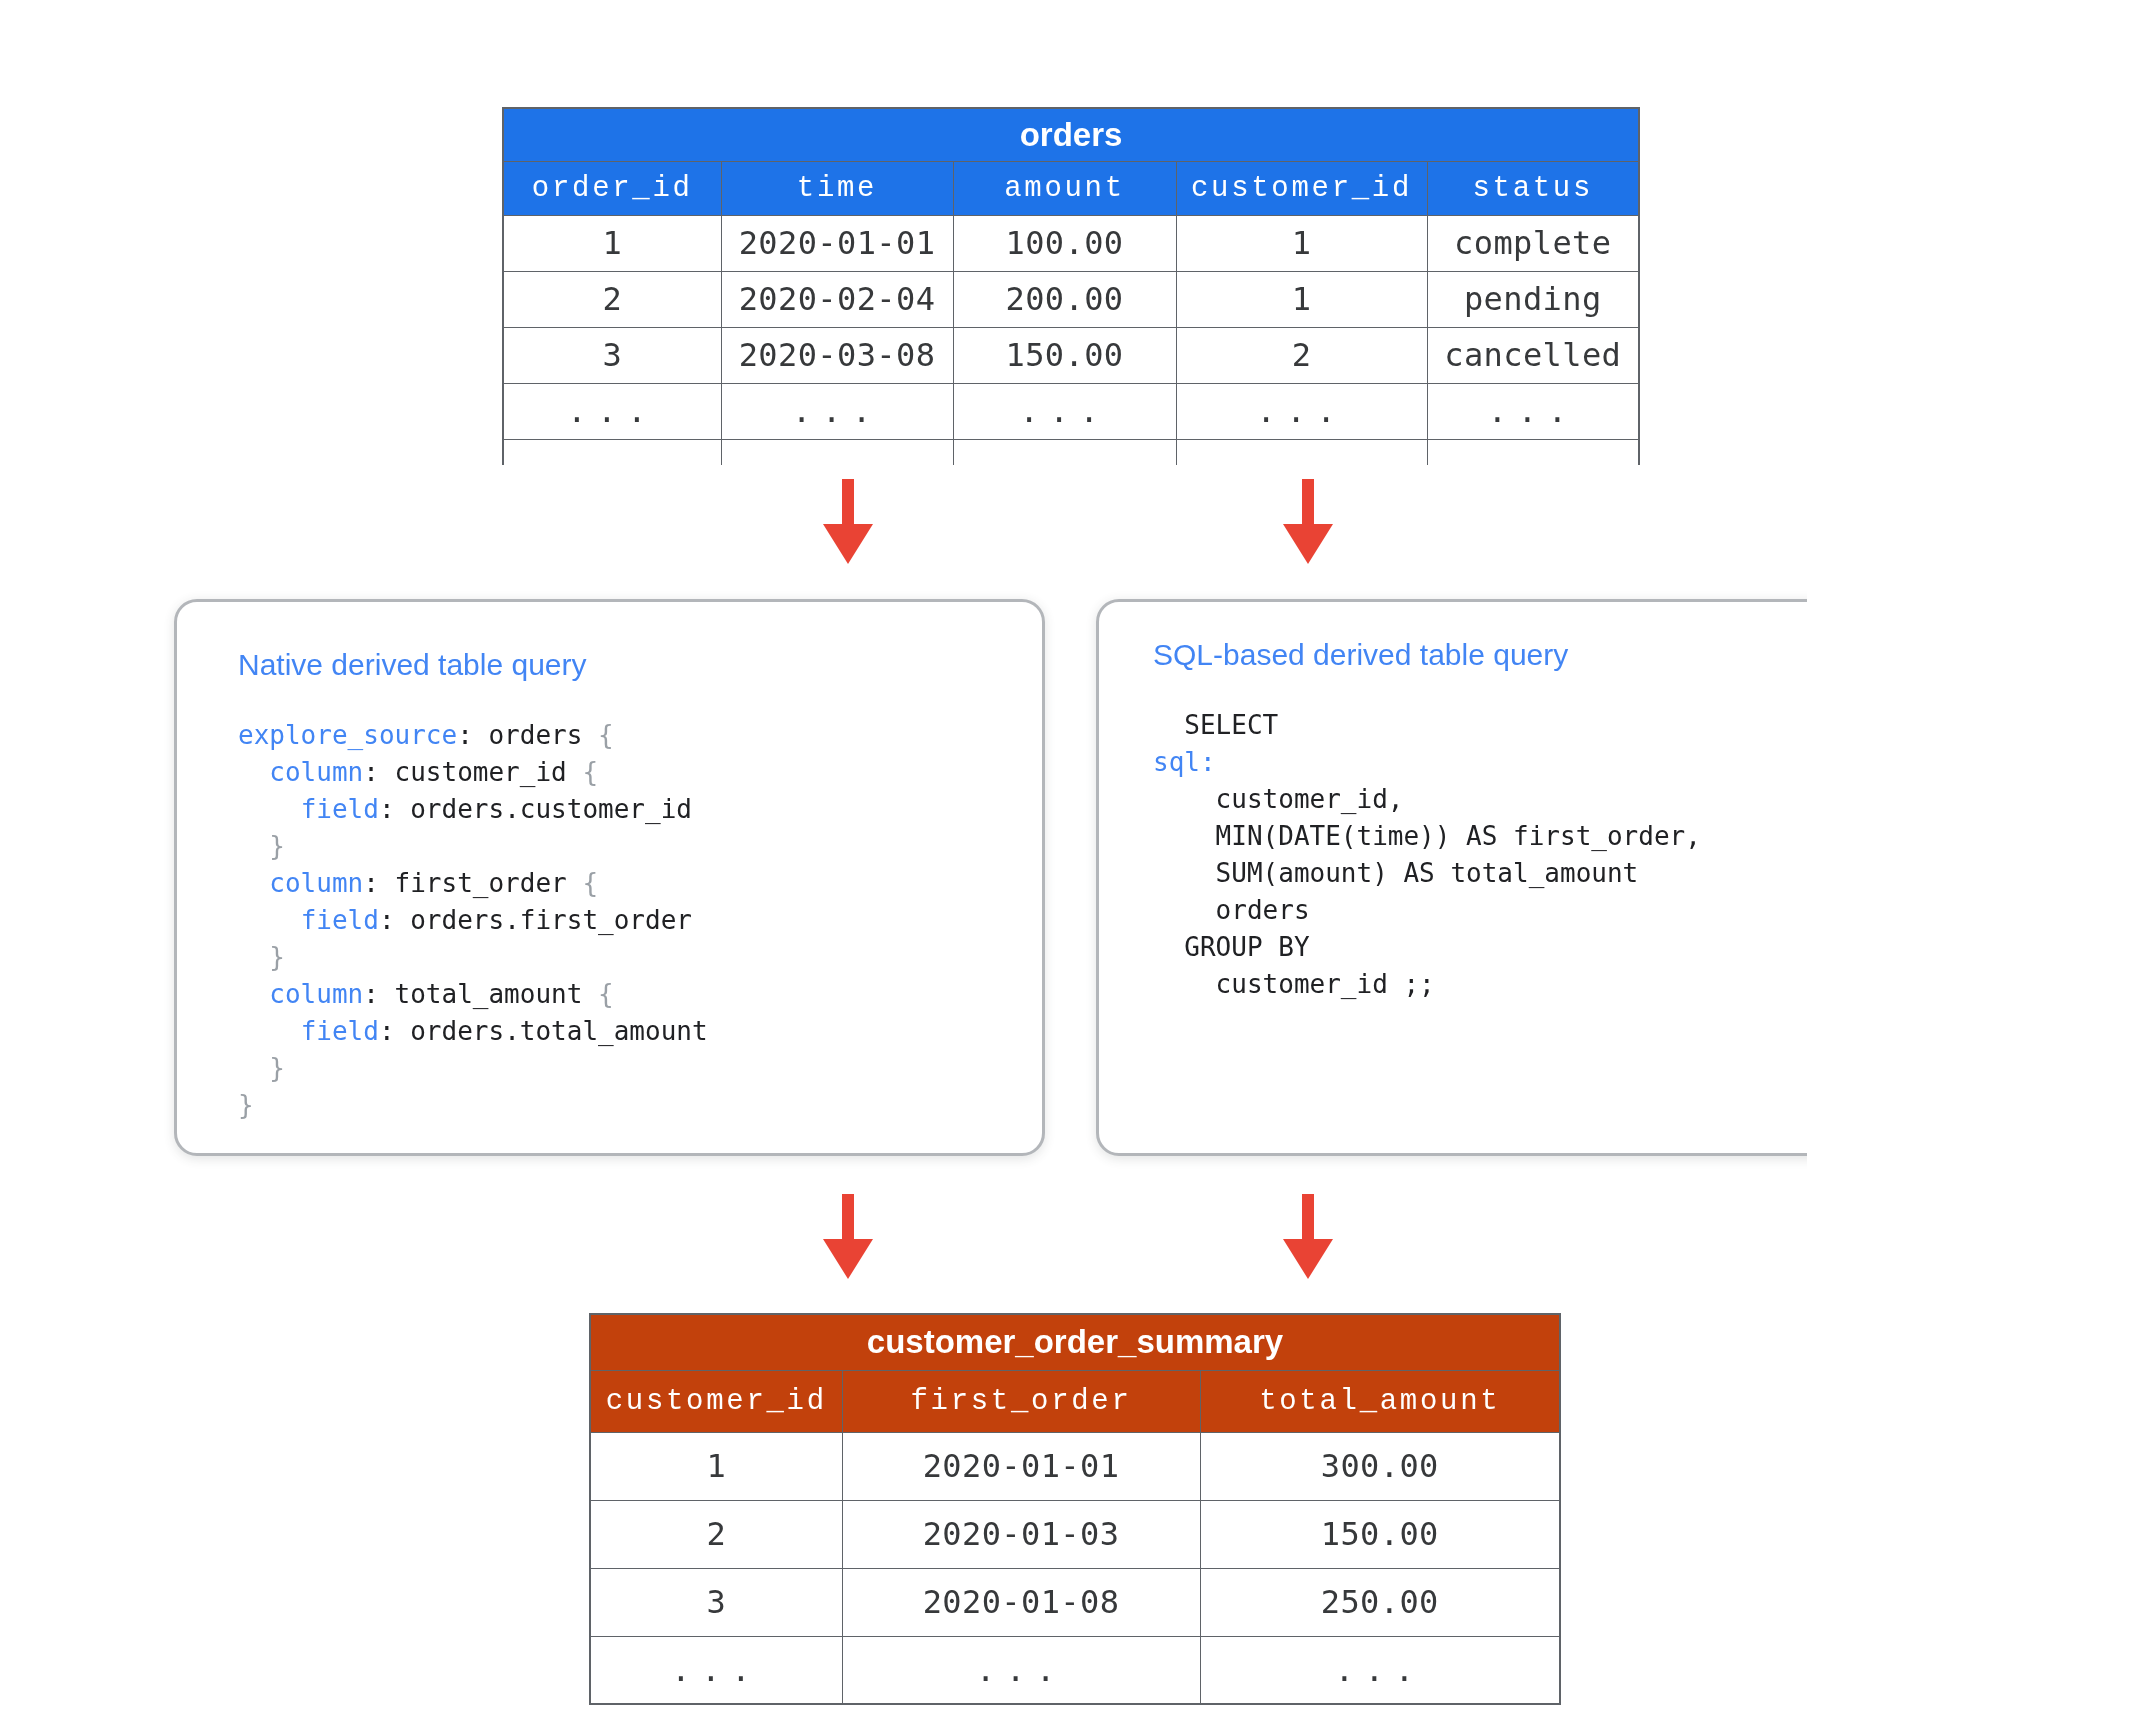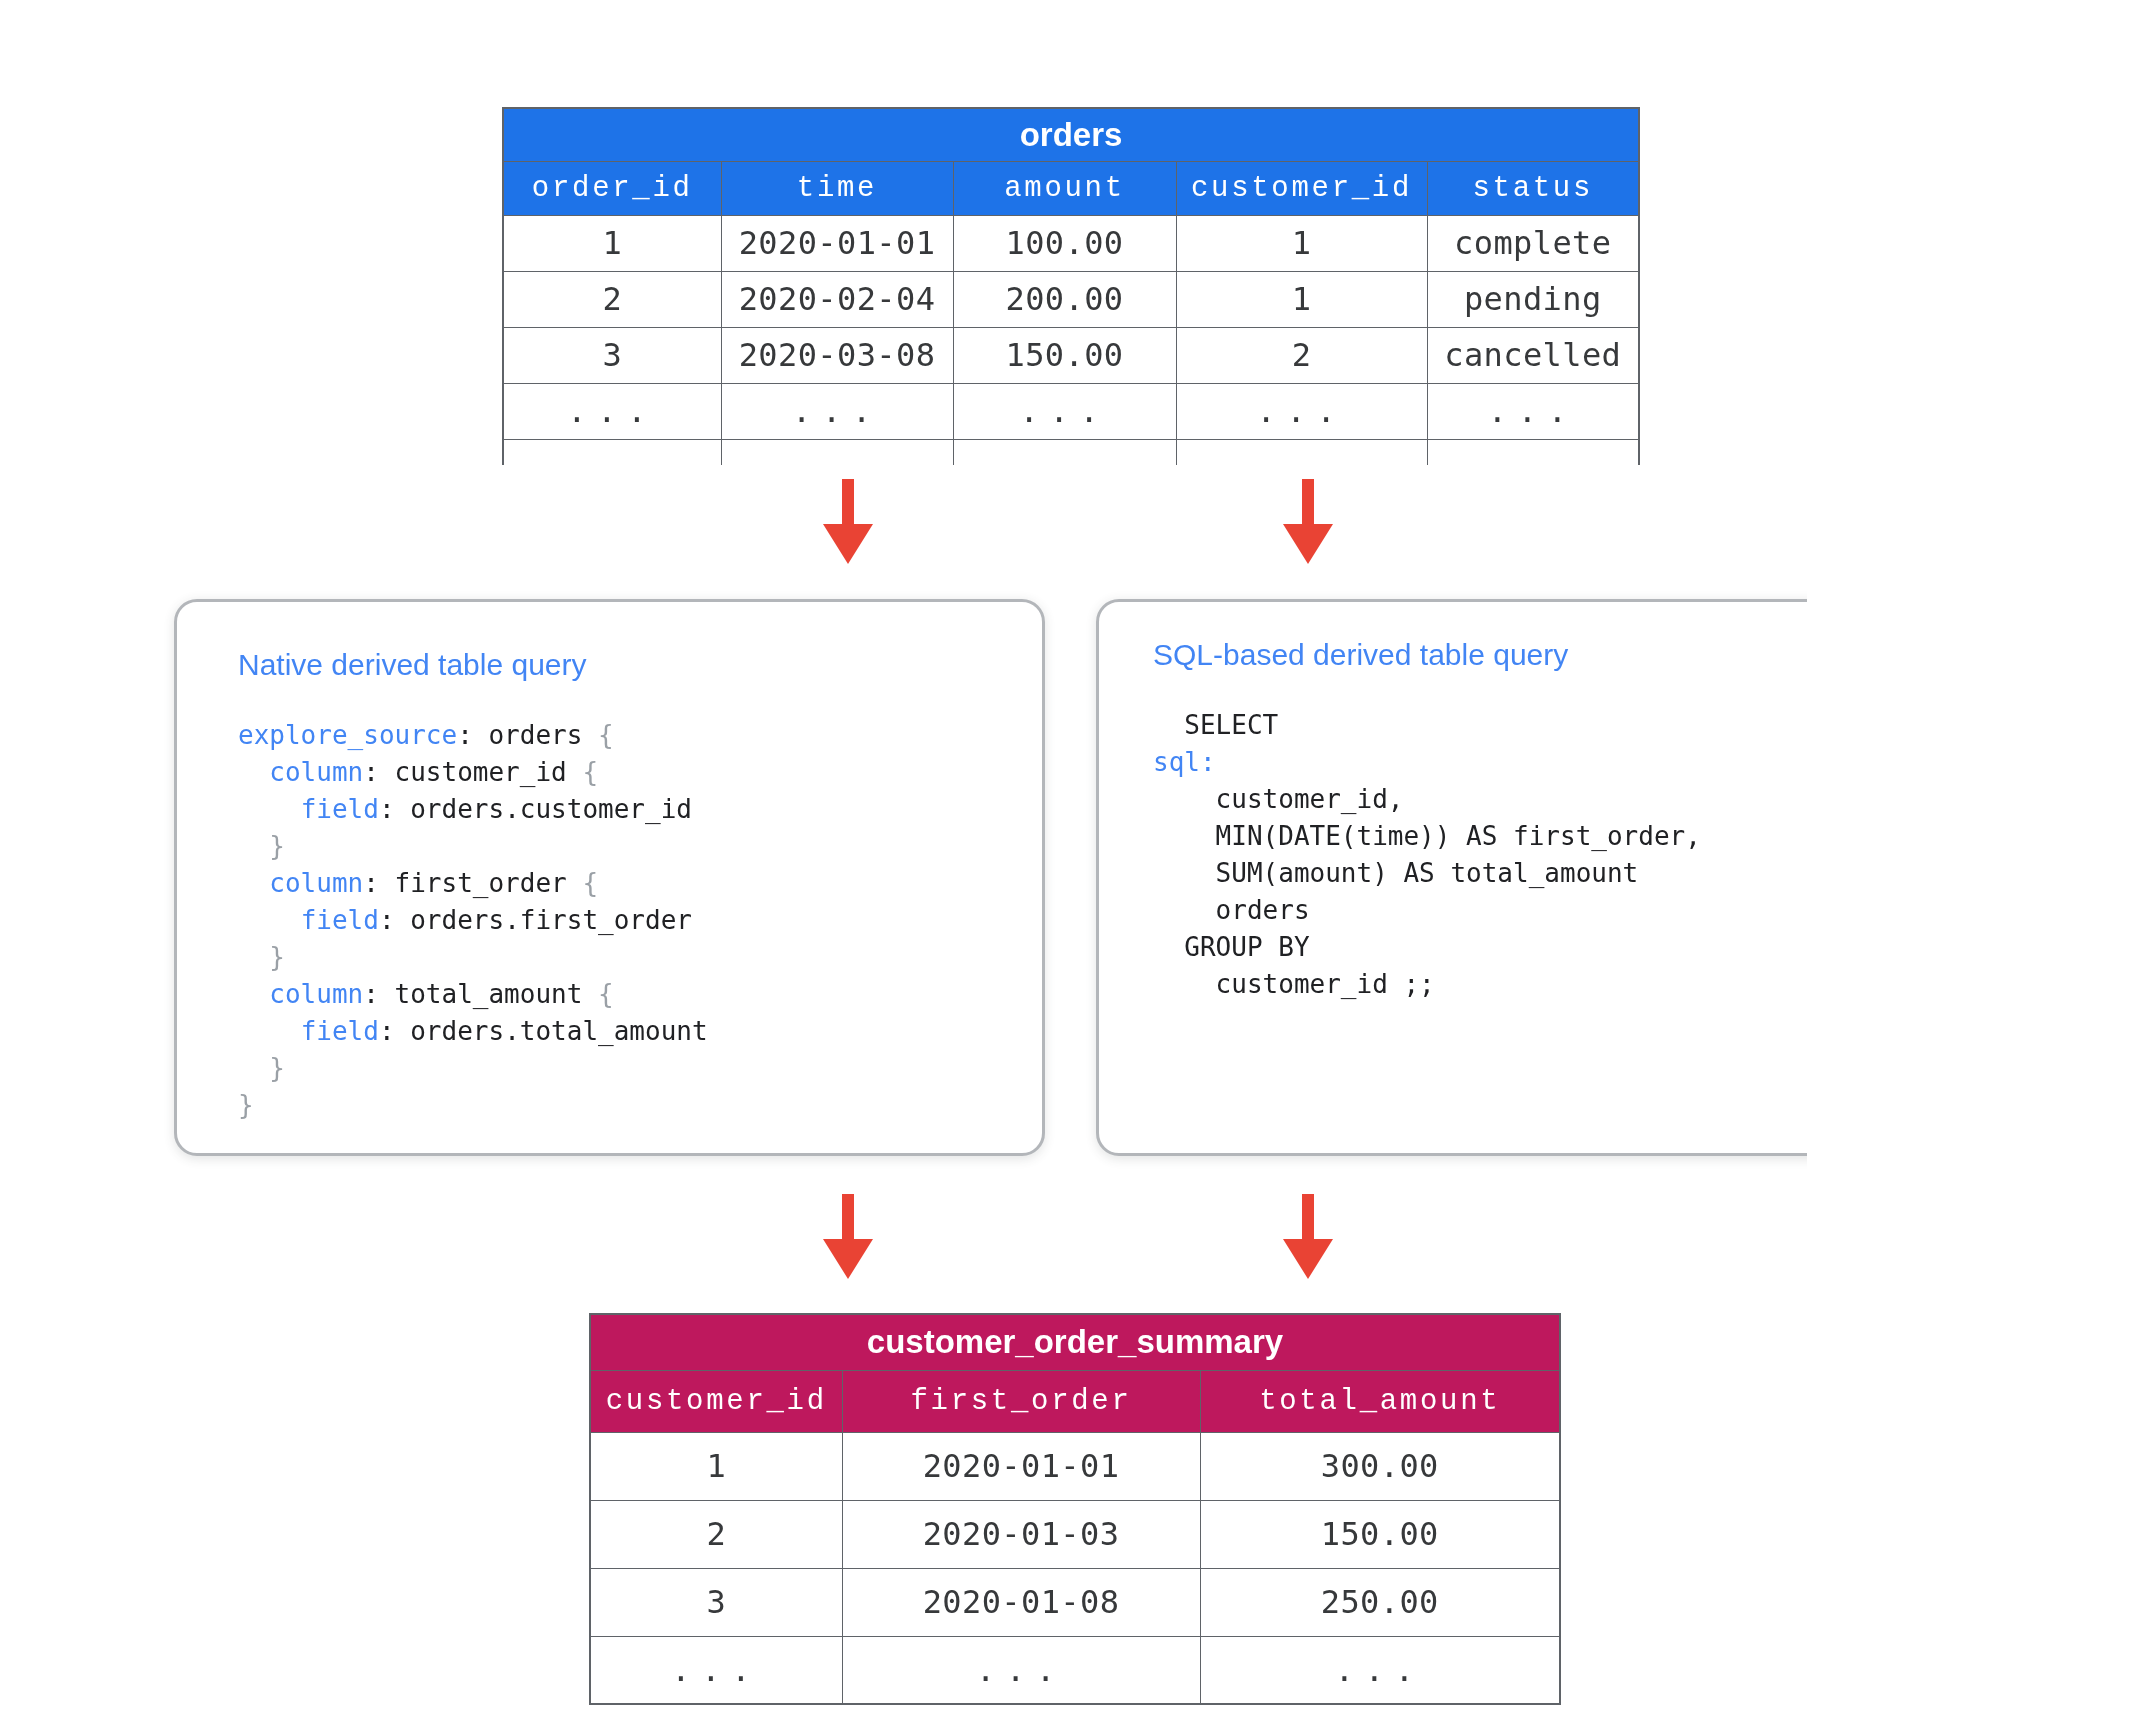--- a/index.html
+++ b/index.html
@@ -28,21 +28,21 @@
   
   #orders-table{left:502px;top:107px;width:1136px;border-bottom:none;}
   #orders-table .blue{background:#1e73e8;}
   #orders-table thead tr:nth-child(1){height:53px;}
   #orders-table thead tr:nth-child(2){height:54px;}
   #orders-table tbody tr{height:56px;}
   #orders-table tr.cut-row{height:26px;}
   #orders-table tr.cut-row td{border-bottom:none;}
   
   #summary-table{left:589px;top:1313px;width:970px;}
-  #summary-table .green{background:#be185d;}
+  #summary-table .green{background:#c2410c;}
   #summary-table thead tr:nth-child(1){height:56px;}
   #summary-table thead tr:nth-child(2){height:62px;}
   #summary-table tbody tr{height:68px;}
   
   .qbox{
     position:absolute;top:599px;height:557px;background:#ffffff;
     border:3.6px solid #b3b6ba;border-radius:23px;box-sizing:border-box;
     box-shadow:0 2.7px 10.7px rgba(60,64,67,0.14);
   }
   #native-box{left:174px;width:871px;padding:44px 27px 0 61px;}

